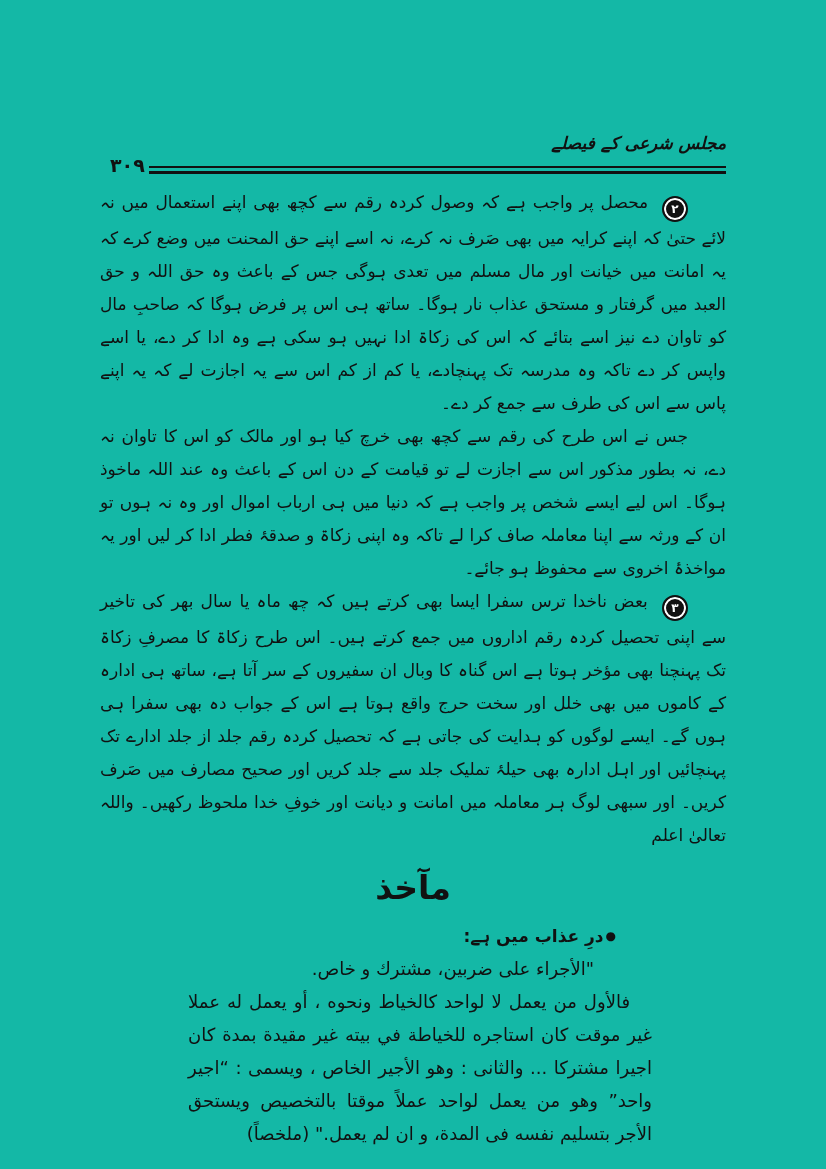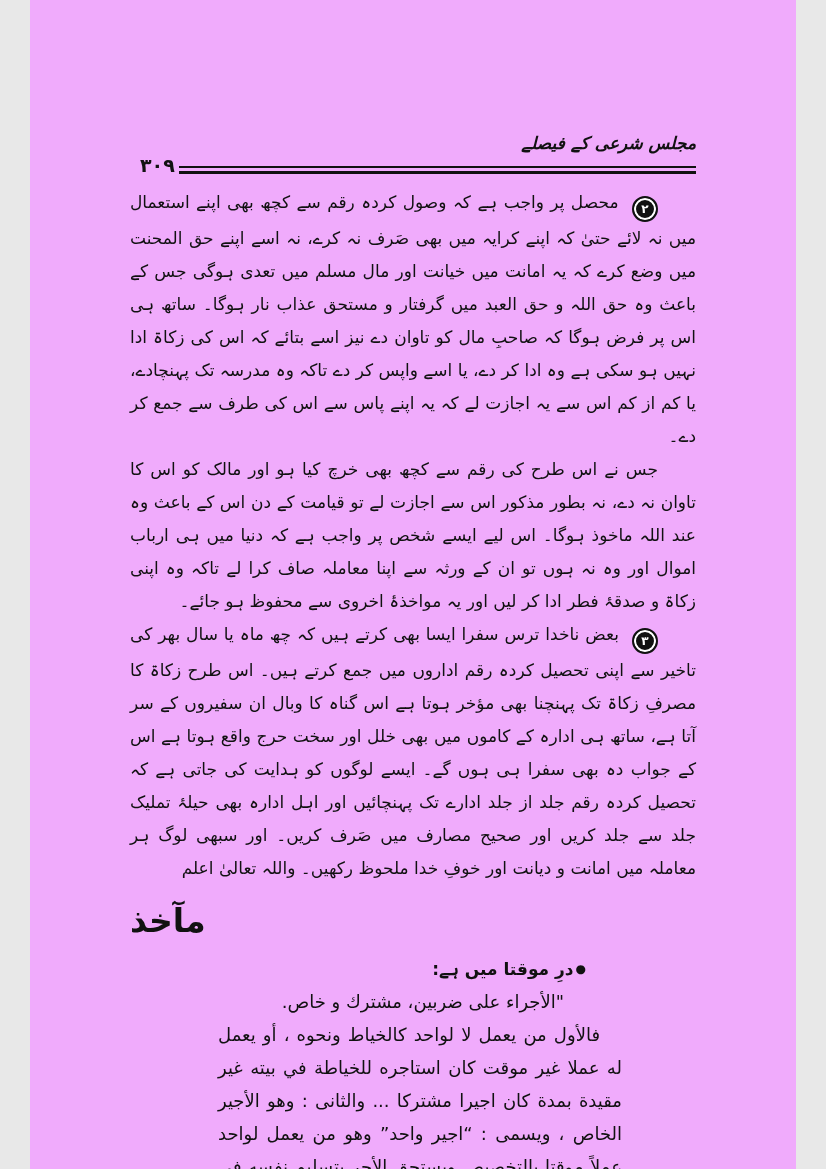--- a/index.html
+++ b/index.html
@@ -1,20 +1,20 @@
 <!DOCTYPE html>
 <html lang="ur" dir="rtl"><head>
 <meta charset="utf-8">
 <style>
   html,body{margin:0;padding:0;background:#e8e8e8;}
   .page{
     position:relative;
-    width:766px;height:1169px;
+    width:826px;height:1169px;
     margin:0 auto;
-    background:#f0abfc;
+    background:#14b8a6;
     color:#111111;
     font-family:"DejaVu Sans", sans-serif;
     box-sizing:border-box;
     padding:132px 100px 0 100px;
     direction:rtl;
     overflow:hidden;
   }
   
   .header{direction:rtl;}
   .header-title{
@@ -63,21 +63,21 @@
     color:#fff;
     font-size:12px;
     font-weight:bold;
     vertical-align:-5px;
     margin-left:7px;
     text-indent:0;
   }
   .num-badge span{display:block;line-height:1;}
   
   .sources-heading{
-    text-align:left;
+    text-align:center;
     font-size:33px;
     font-weight:bold;
     margin:14px 0 10px 0;
     line-height:44px;
   }
   .source-item{
     text-align:right;
     font-size:17px;
     font-weight:bold;
     line-height:32px;
@@ -136,21 +136,21 @@
       <span>بعض ناخدا ترس سفرا ایسا بھی کرتے ہیں کہ چھ ماہ یا سال بھر کی تاخیر سے اپنی تحصیل کردہ رقم اداروں میں جمع کرتے ہیں۔ اس طرح زکاۃ کا مصرفِ زکاۃ تک پہنچنا بھی مؤخر ہوتا ہے اس گناہ کا وبال ان سفیروں کے سر آتا ہے، ساتھ ہی ادارہ کے کاموں میں بھی خلل اور سخت حرج واقع ہوتا ہے اس کے جواب دہ بھی سفرا ہی ہوں گے۔ ایسے لوگوں کو ہدایت کی جاتی ہے کہ تحصیل کردہ رقم جلد از جلد ادارے تک پہنچائیں اور اہل ادارہ بھی حیلۂ تملیک جلد سے جلد کریں اور صحیح مصارف میں صَرف کریں۔ اور سبھی لوگ ہر معاملہ میں امانت و دیانت اور خوفِ خدا ملحوظ رکھیں۔ واللہ تعالیٰ اعلم</span>
     </p>
 
   </div>
 
   <div class="sources">
 
     <div class="sources-heading">مآخذ</div>
 
     <div class="source-item">
-      <span class="bullet">●</span><span>درِ موقتا میں ہے:</span>
+      <span class="bullet">●</span><span>درِ عذاب میں ہے:</span>
     </div>
 
     <p class="arabic-quote-opening">"الأجراء على ضربين، مشترك و خاص.</p>
 
     <p class="arabic-quote-body">
       <span>فالأول من يعمل لا لواحد كالخياط ونحوه ، أو يعمل له عملا غير موقت كان استاجره للخياطة في بيته غير مقيدة بمدة كان اجيرا مشتركا ... والثانى : وهو الأجير الخاص ، ويسمى : “اجير واحد” وهو من يعمل لواحد عملاً موقتا بالتخصيص ويستحق الأجر بتسليم نفسه فى المدة، و ان لم يعمل." (ملخصاً)</span>
     </p>
 
   </div>
 

